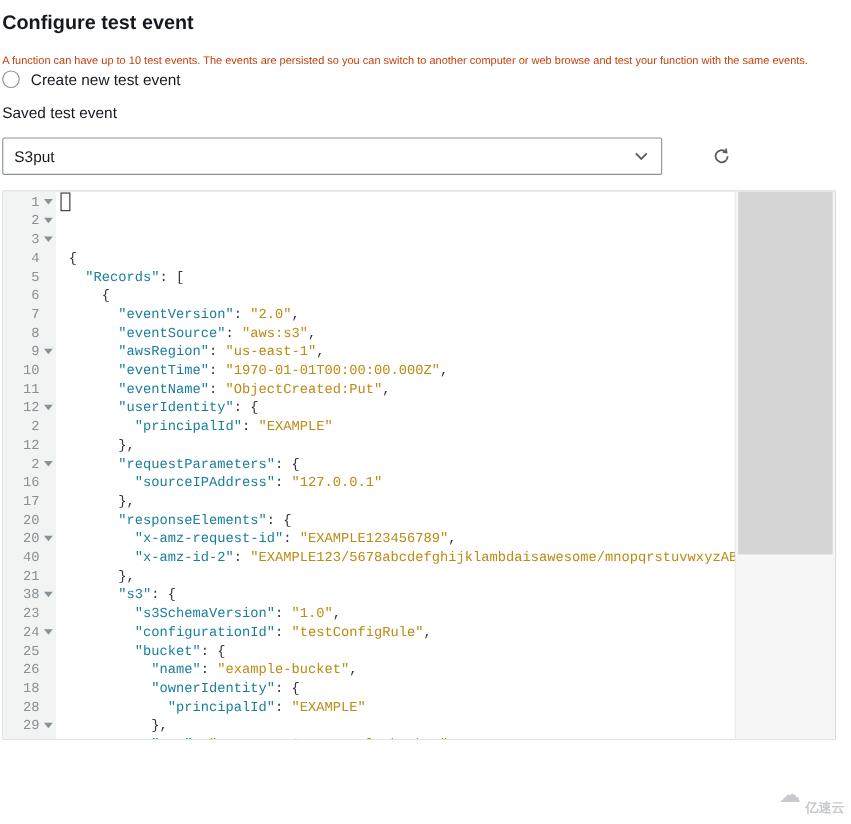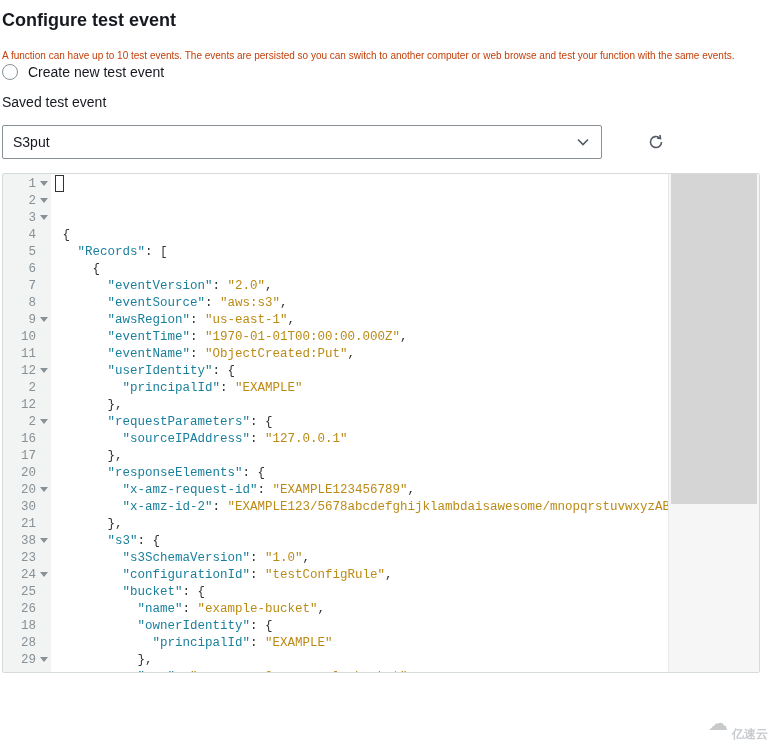--- a/index.html
+++ b/index.html
@@ -120,21 +120,21 @@
         <div class="ln">10</div>
         <div class="ln">11</div>
         <div class="ln fold">12</div>
         <div class="ln">2</div>
         <div class="ln">12</div>
         <div class="ln fold">2</div>
         <div class="ln">16</div>
         <div class="ln">17</div>
         <div class="ln">20</div>
         <div class="ln fold">20</div>
-        <div class="ln">30</div>
+        <div class="ln">40</div>
         <div class="ln">21</div>
         <div class="ln fold">38</div>
         <div class="ln">23</div>
         <div class="ln fold">24</div>
         <div class="ln">25</div>
         <div class="ln">26</div>
         <div class="ln">18</div>
         <div class="ln">28</div>
         <div class="ln fold">29</div>
       </div>

